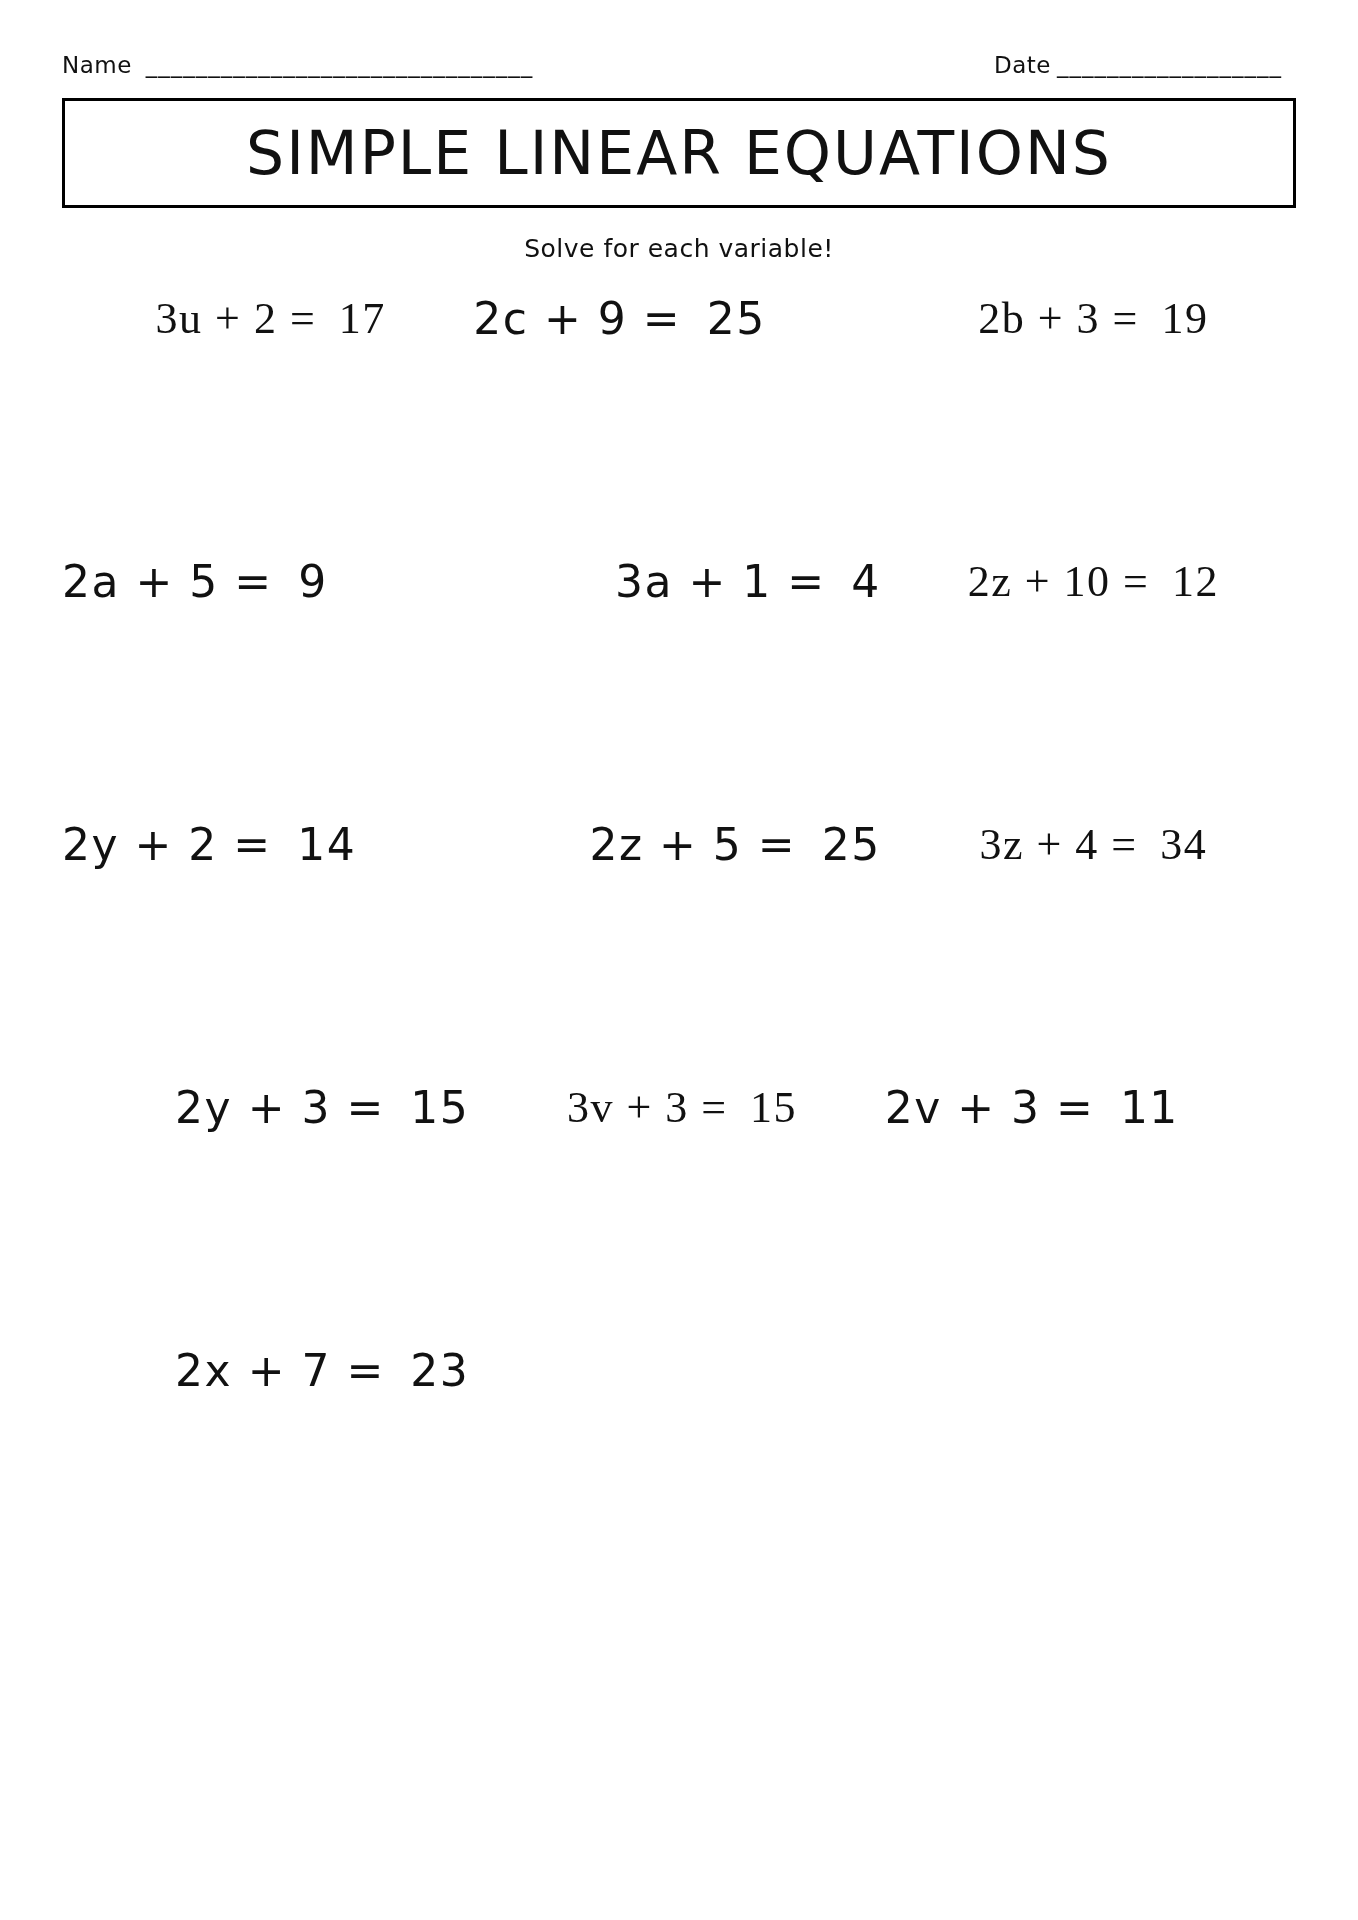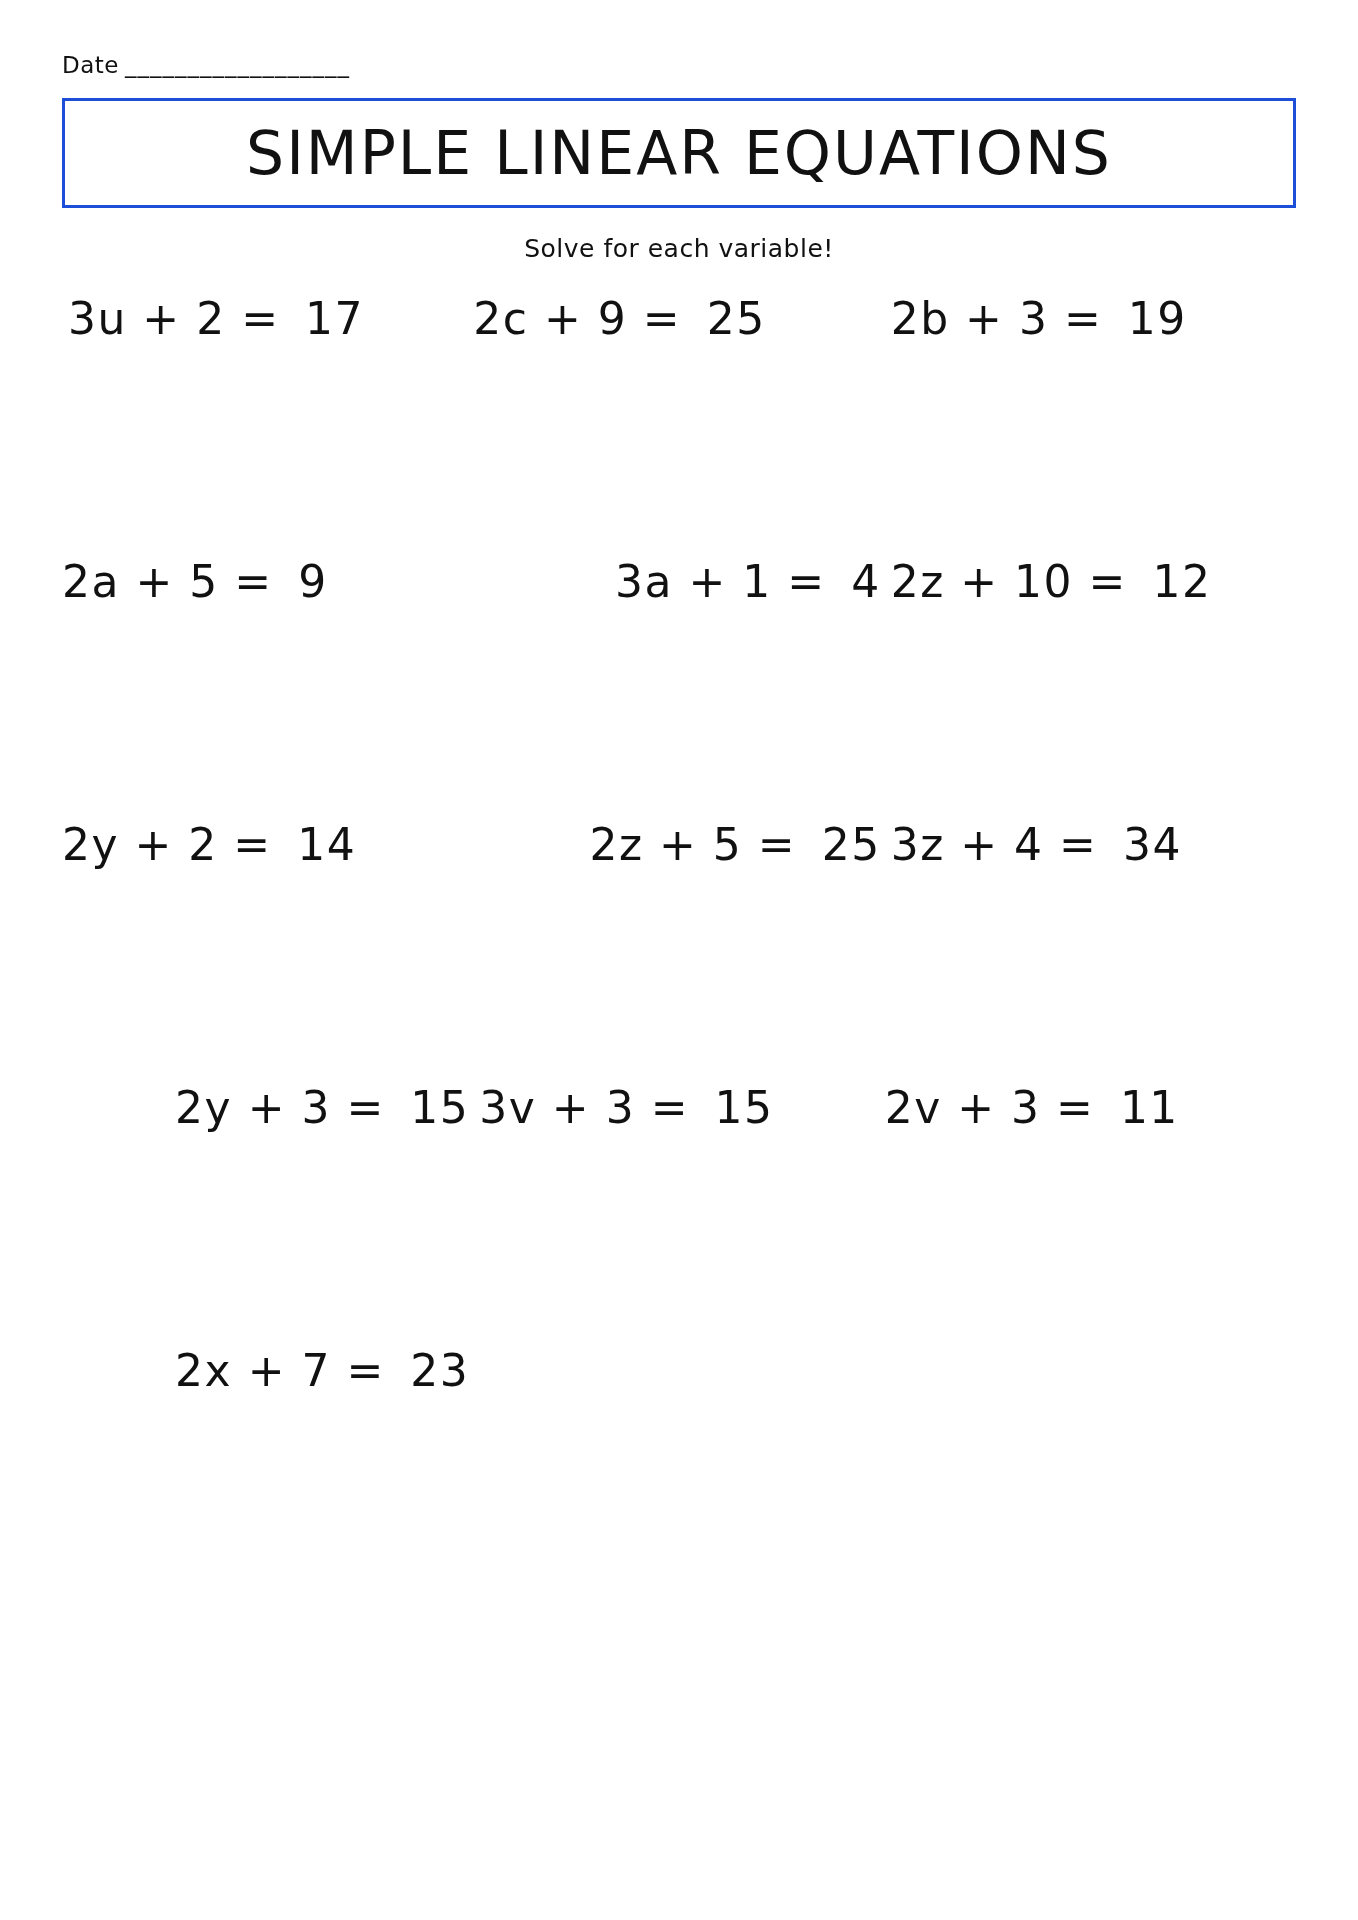--- a/index.html
+++ b/index.html
@@ -44,21 +44,21 @@
   .meta-line {
     font-size: 23px;
     letter-spacing: 1px;
   }
   .meta-name { margin-left: 8px; }
   .meta-date { margin-right: 14px; }
 
   
   .title-box {
     margin-top: 20px;
-    border: 3px solid #1d4ed8;
+    border: 3px solid #000000;
     height: 104px;
     display: flex;
     align-items: center;
     justify-content: center;
   }
   .title-text {
     font-size: 60px;
     letter-spacing: 2px;
     font-weight: 400;
     text-align: center;
@@ -77,37 +77,41 @@
     margin-top: 26px;
     display: grid;
     grid-template-columns: repeat(3, 1fr);
     grid-auto-rows: 263px;
   }
   .cell {
     font-size: 44px;
     letter-spacing: 1.5px;
     padding-top: 4px;
   }
-  .col-0 { text-align: left;  padding-left: 6px; }
+  .col-0 { text-align: center;  padding-left: 6px; font-family: Liberation Serif, serif; }
   .col-1 { text-align: left; }
   .col-2 { text-align: right; padding-right: 4px; }
 
   .eq {
     display: inline-block;
     white-space: nowrap;
   }
   .eq .lhs { }
   .eq .rhs { margin-left: 10px; }
 </style>
 </head>
 <body>
 
 <div class="sheet">
 
   <div class="meta-row">
+    <div class="meta-field">
+      <span class="meta-label">Name</span>
+      <span class="meta-line meta-name">_______________________________</span>
+    </div>
     <div class="meta-field">
       <span class="meta-label">Date</span>
       <span class="meta-line meta-date">__________________</span>
     </div>
   </div>
 
   <div class="title-box">
     <div class="title-text">SIMPLE LINEAR EQUATIONS</div>
   </div>
 

